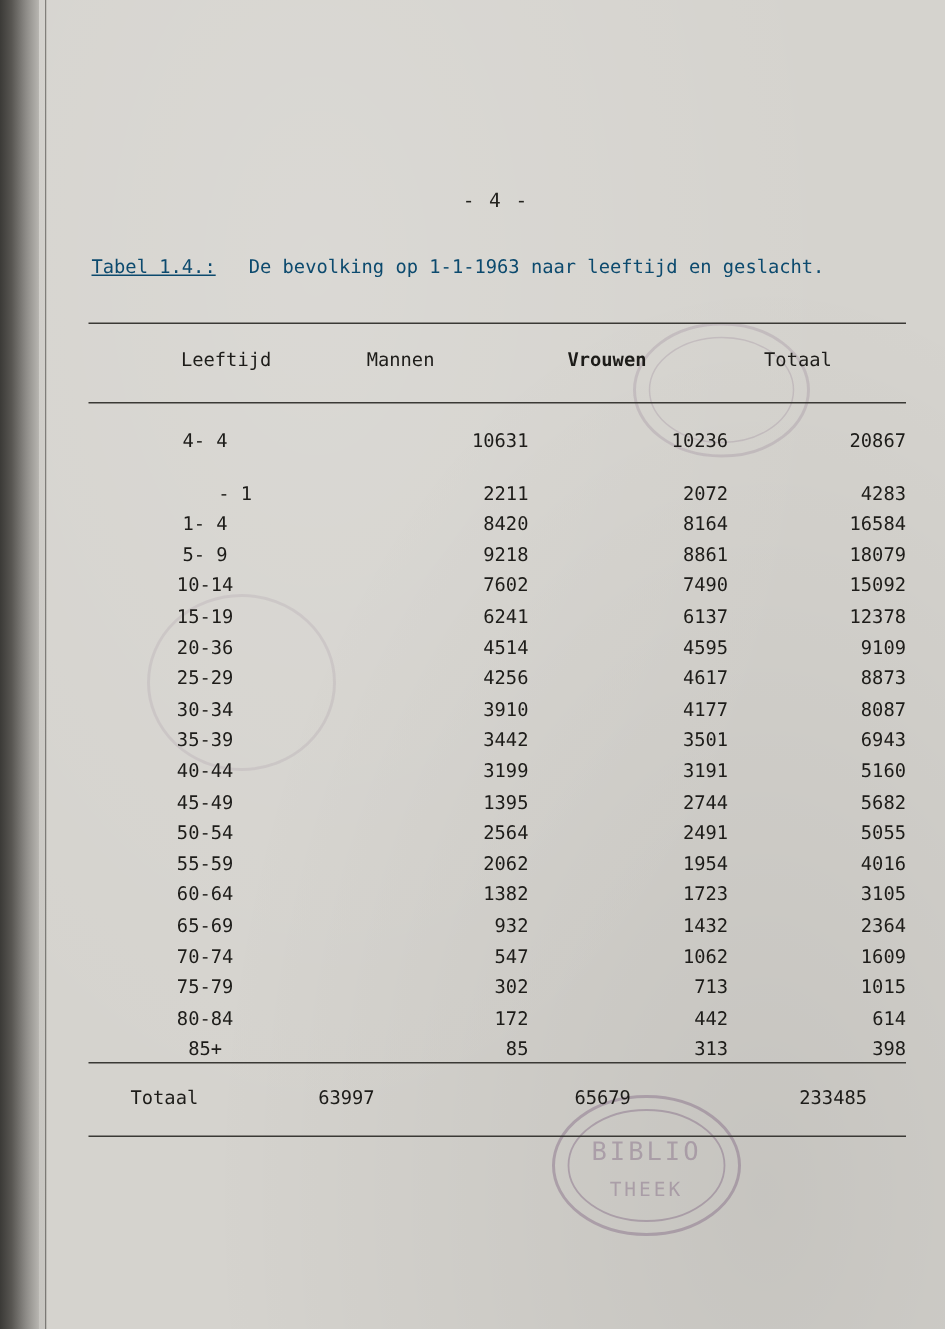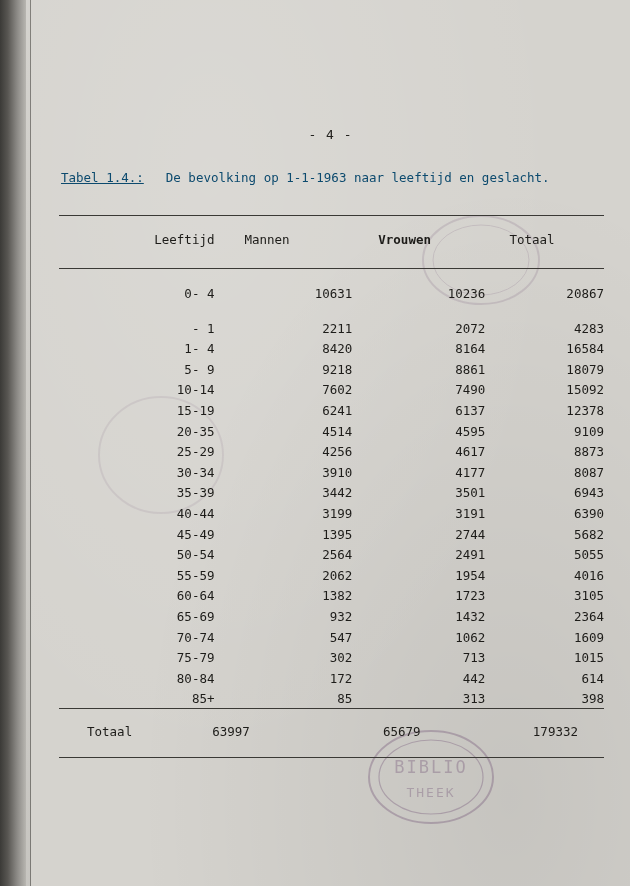--- a/index.html
+++ b/index.html
@@ -103,21 +103,21 @@
   }
   table.data th, table.data td {
     padding: 0;
     font-weight: normal;
     line-height: 20.6px;
     height: 20.6px;
     color: #1d1c19;
   }
   th.c-lbl, td.c-lbl {
     width: 150px;
-    text-align: right;
+    text-align: center;
     padding-left: 28px;
   }
   th.c-m, td.c-m { width: 140px; text-align: right; padding-right: 18px; }
   th.c-v, td.c-v { width: 135px; text-align: right; padding-right: 18px; }
   th.c-t, td.c-t { width: 120px; text-align: right; padding-right: 30px; }
 
   thead th.c-lbl { padding-left: 28px; }
   thead th.c-m   { text-align: left; padding-left: 30px; margin-top: 23px; }
   thead th.c-v   { text-align: left; padding-left: 26px; font-weight: bold; }
   thead th.c-t   { text-align: left; padding-left: 24px; }
@@ -212,21 +212,21 @@
             <th class="c-m">Mannen</th>
             <th class="c-v">Vrouwen</th>
             <th class="c-t">Totaal</th>
           </tr>
         </thead>
         <tbody id="tbody">
             <tr class="spacer">
               <td colspan="4"></td>
             </tr>
             <tr>
-              <td class="c-lbl">0- 4</td>
+              <td class="c-lbl">4- 4</td>
               <td class="c-m">10631</td>
               <td class="c-v">10236</td>
               <td class="c-t">20867</td>
             </tr>
             <tr class="gap">
               <td colspan="4"></td>
             </tr>
             <tr>
               <td class="c-lbl indent">- 1</td>
               <td class="c-m">2211</td>
@@ -251,21 +251,21 @@
               <td class="c-v">7490</td>
               <td class="c-t">15092</td>
             </tr>
             <tr>
               <td class="c-lbl">15-19</td>
               <td class="c-m">6241</td>
               <td class="c-v">6137</td>
               <td class="c-t">12378</td>
             </tr>
             <tr>
-              <td class="c-lbl">20-35</td>
+              <td class="c-lbl">20-36</td>
               <td class="c-m">4514</td>
               <td class="c-v">4595</td>
               <td class="c-t">9109</td>
             </tr>
             <tr>
               <td class="c-lbl">25-29</td>
               <td class="c-m">4256</td>
               <td class="c-v">4617</td>
               <td class="c-t">8873</td>
             </tr>
@@ -278,21 +278,21 @@
             <tr>
               <td class="c-lbl">35-39</td>
               <td class="c-m">3442</td>
               <td class="c-v">3501</td>
               <td class="c-t">6943</td>
             </tr>
             <tr>
               <td class="c-lbl">40-44</td>
               <td class="c-m">3199</td>
               <td class="c-v">3191</td>
-              <td class="c-t">6390</td>
+              <td class="c-t">5160</td>
             </tr>
             <tr>
               <td class="c-lbl">45-49</td>
               <td class="c-m">1395</td>
               <td class="c-v">2744</td>
               <td class="c-t">5682</td>
             </tr>
             <tr>
               <td class="c-lbl">50-54</td>
               <td class="c-m">2564</td>
@@ -344,21 +344,21 @@
           </tbody>
       </table>
 
       <div class="total-row">
         <table>
           <tbody>
               <tr>
             <td class="c-lbl" style="width:150px;text-align:left;padding-left:28px;">Totaal</td>
             <td class="c-m" style="width:140px;text-align:left;padding-right:18px;">63997</td>
             <td class="c-v" style="width:135px;text-align:center;padding-right:18px;">65679</td>
-            <td class="c-t" style="width:120px;text-align:right;padding-right:26px;">179332</td>
+            <td class="c-t" style="width:120px;text-align:right;padding-right:26px;">233485</td>
           </tr>
         </tbody>
           </table>
       </div>
 
     </div>
   </div>
 </div>
 
 </body></html>

